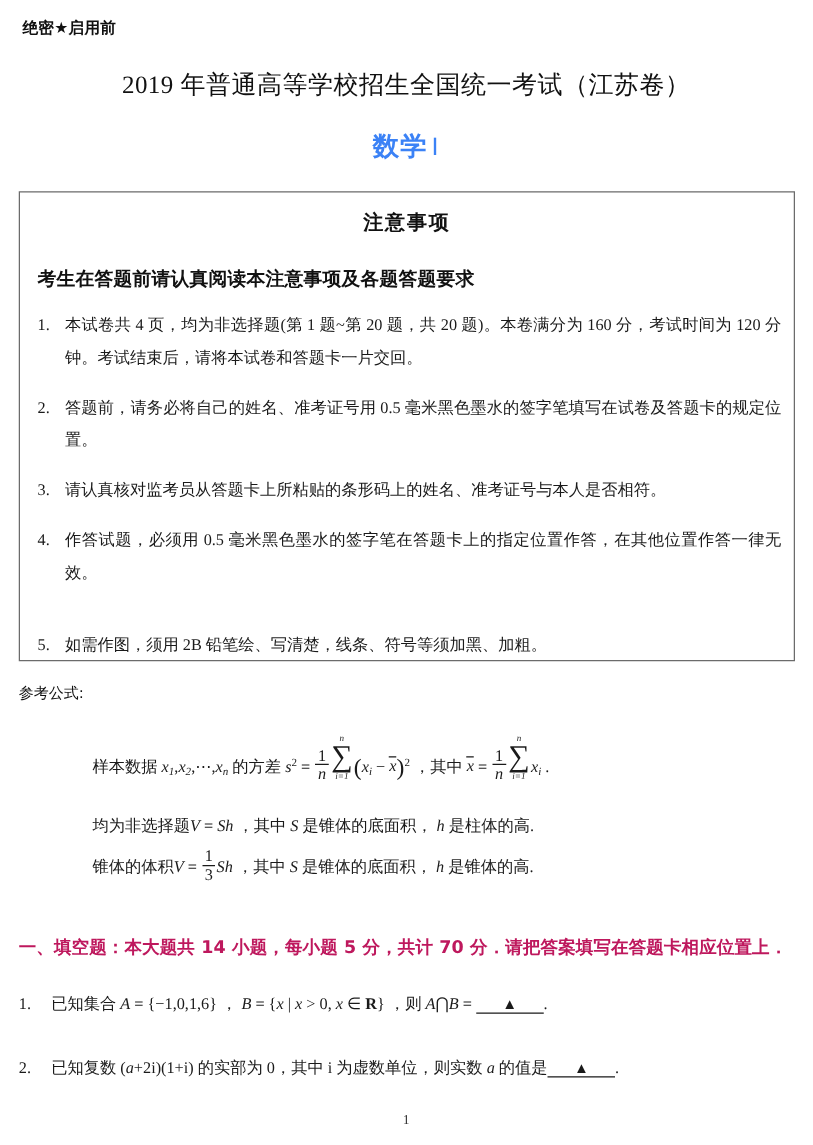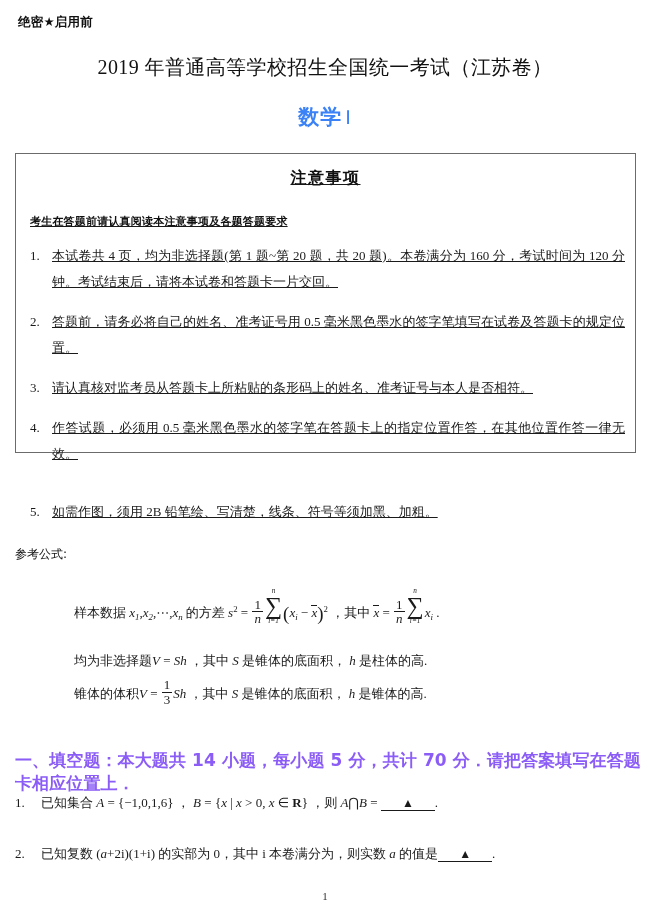--- a/index.html
+++ b/index.html
@@ -60,39 +60,38 @@
     font-size: 19px;
     padding-left: 3px;
   }
 
   
   .notice-box {
     position: absolute;
     left: 15px;
     top: 153px;
     width: 621px;
-    height: 300px;
+    height: 376px;
     border: 1px solid #6b6b6b;
     box-sizing: border-box;
     padding: 0;
-    text-decoration: underline;
   }
   .notice-heading {
     text-align: center;
     font-family: "DejaVu Sans", "Liberation Sans", sans-serif;
     font-weight: bold;
     font-size: 16px;
     letter-spacing: 1.5px;
     margin-top: 14px;
     color: #111;
   }
   .notice-lead {
     font-family: "DejaVu Sans", "Liberation Sans", sans-serif;
     font-weight: bold;
-    font-size: 11px;
+    font-size: 15px;
     margin: 25px 0 0 14px;
     letter-spacing: 0.2px;
     color: #111;
   }
   .notice-list {
     margin: 0;
     padding: 0;
     list-style: none;
   }
   .notice-item {
@@ -163,23 +162,23 @@
   .bigparen { font-size: 1.45em; vertical-align: -0.13em; font-style: normal; }
   .ovb { border-top: 1px solid #1a1a1a; padding-top: 0px; display: inline-block; line-height: 1; }
 
   
   .section-heading {
     position: absolute;
     left: 15px;
     top: 749px;
     font-family: "DejaVu Sans", "Liberation Sans", sans-serif;
     font-weight: bold;
-    font-size: 17px;
+    font-size: 14px;
     letter-spacing: 0.1px;
-    color: #8b5cf6;
+    color: #be185d;
   }
   .question {
     position: absolute;
     left: 15px;
     font-size: 13px;
     color: #1a1a1a;
     white-space: nowrap;
   }
   .q1 { top: 794px; }
   .q2 { top: 845px; }
@@ -256,18 +255,18 @@
     <span class="mn">锥体的体积</span><span class="mi">V</span><span class="mn"> = </span><span class="frac"><span class="num2 mn">1</span><span class="den mn">3</span></span><span class="mi">Sh</span><span class="mn"> ，其中 </span><span class="mi">S</span><span class="mn"> 是锥体的底面积， </span><span class="mi">h</span><span class="mn"> 是锥体的高.</span>
   </div>
 
   <div class="section-heading">一、填空题：本大题共 14 小题，每小题 5 分，共计 70 分．请把答案填写在答题卡相应位置上．</div>
 
   <div class="question q1">
     <span class="qnum">1.</span><span class="mn">已知集合 </span><span class="mi">A</span><span class="mn"> = {−1,0,1,6} ， </span><span class="mi">B</span><span class="mn"> = {</span><span class="mi">x</span><span class="mn"> | </span><span class="mi">x</span><span class="mn"> &gt; 0, </span><span class="mi">x</span><span class="mn"> ∈ </span><span class="mb">R</span><span class="mn">} ，则 </span><span class="mi">A</span><span class="mn">⋂</span><span class="mi">B</span><span class="mn"> = </span><span class="blank">▲</span><span class="mn">.</span>
   </div>
 
   <div class="question q2">
-    <span class="qnum">2.</span><span class="mn">已知复数 (</span><span class="mi">a</span><span class="mn">+2i)(1+i) 的实部为 0，其中 </span><span class="mn">i</span><span class="mn"> 本卷满分为，则实数 </span><span class="mi">a</span><span class="mn"> 的值是</span><span class="blank">▲</span><span class="mn">.</span>
+    <span class="qnum">2.</span><span class="mn">已知复数 (</span><span class="mi">a</span><span class="mn">+2i)(1+i) 的实部为 0，其中 </span><span class="mn">i</span><span class="mn"> 为虚数单位，则实数 </span><span class="mi">a</span><span class="mn"> 的值是</span><span class="blank">▲</span><span class="mn">.</span>
   </div>
 
   <div class="page-number">1</div>
 
 </div>
 
 </body></html>

